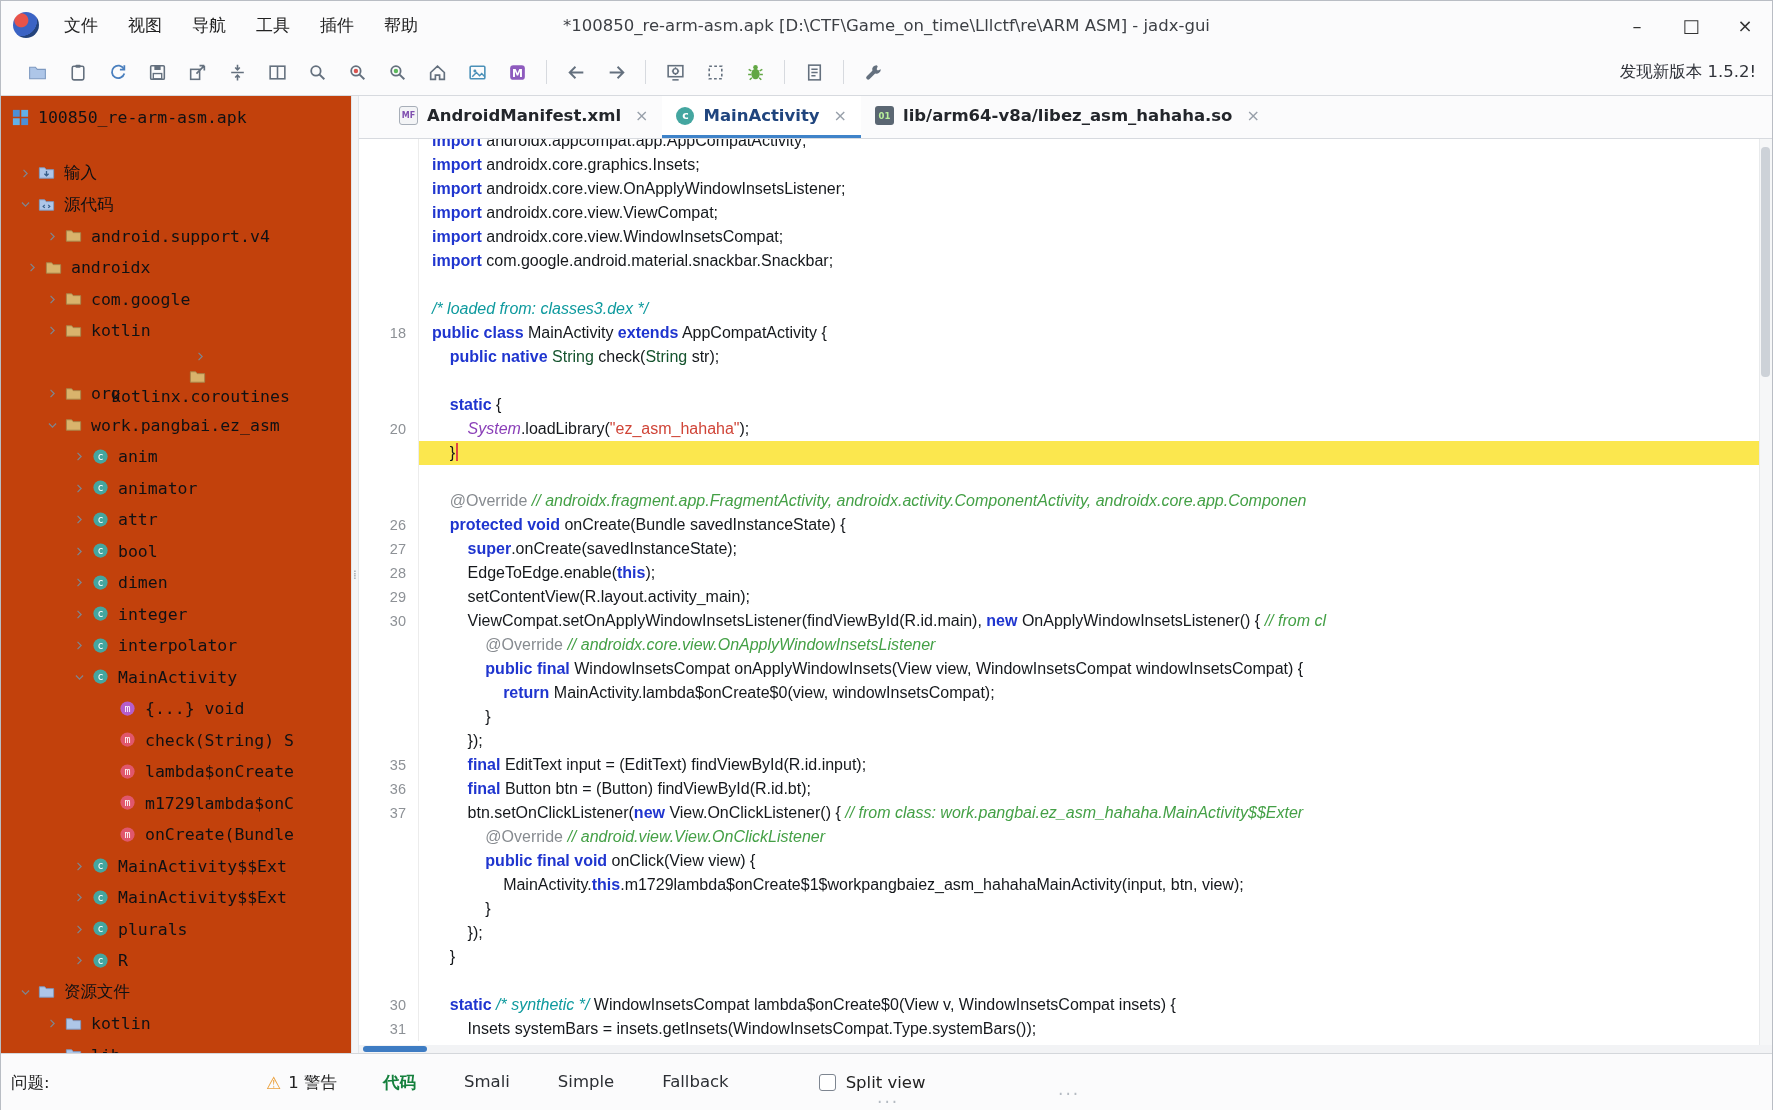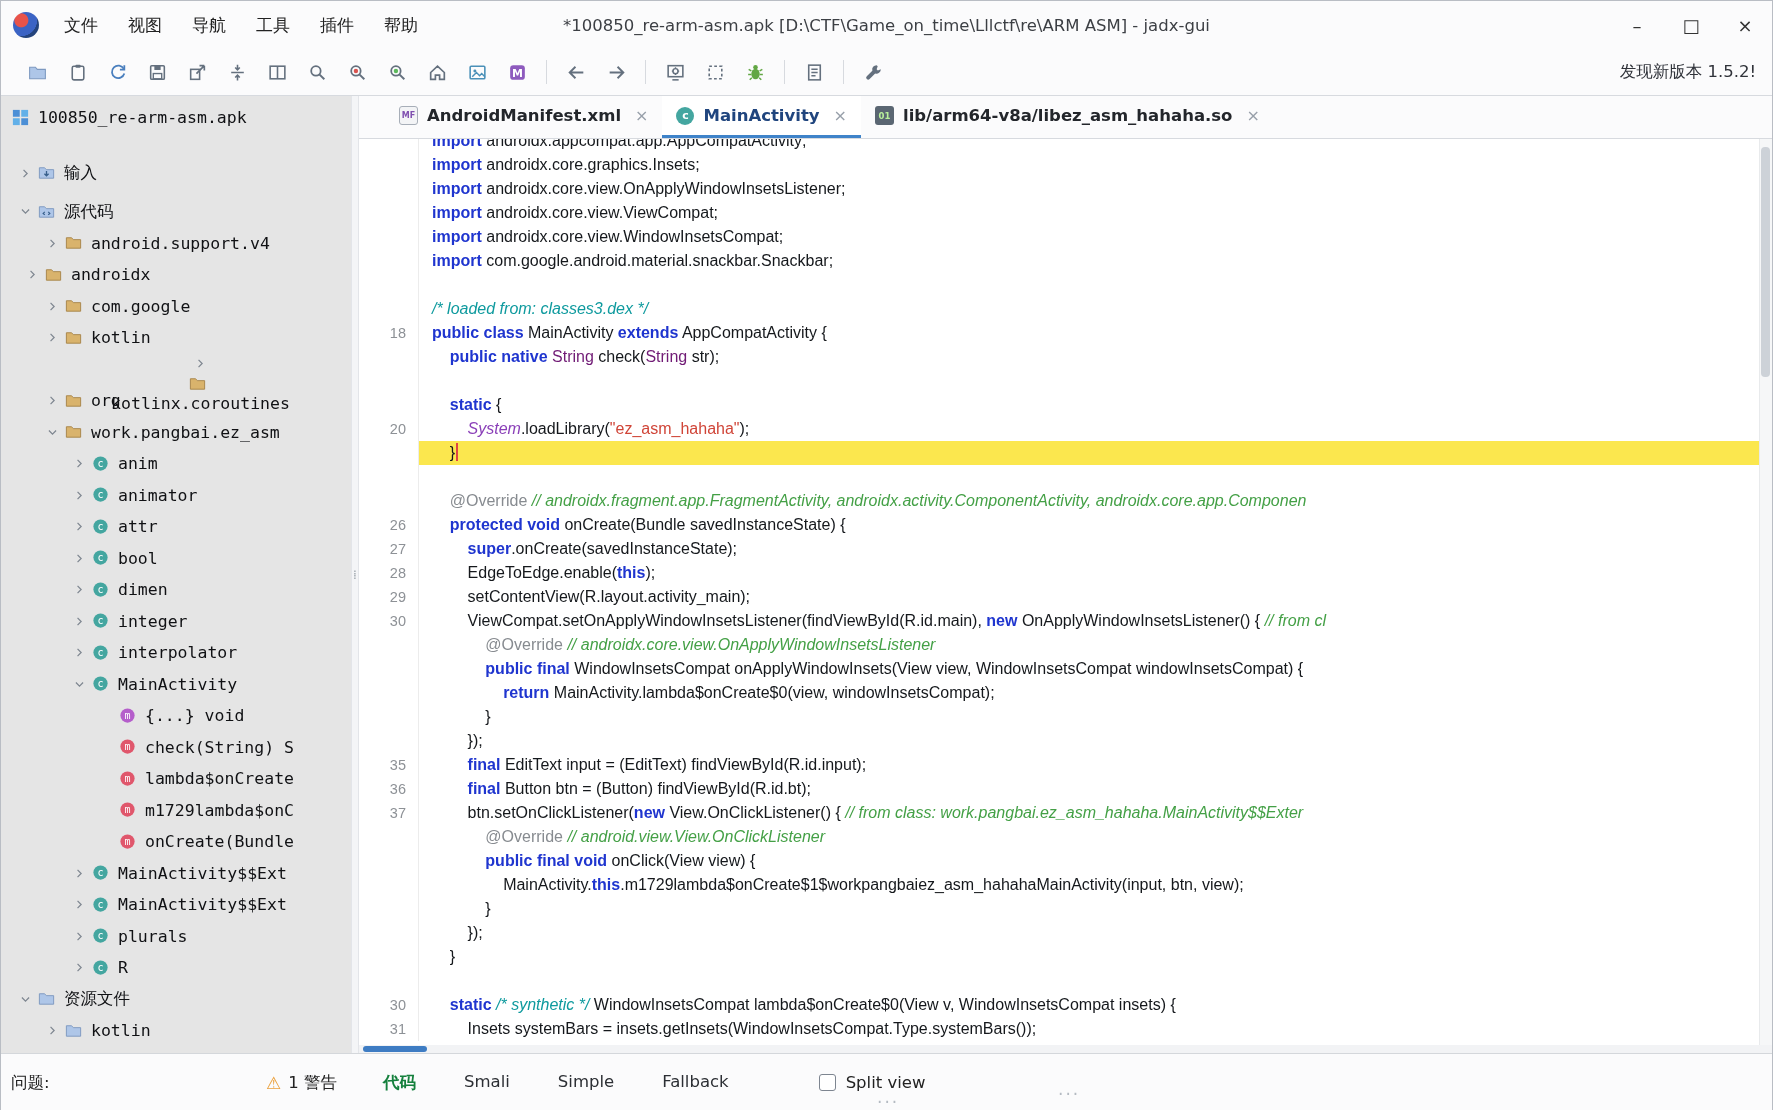--- a/index.html
+++ b/index.html
@@ -20,21 +20,21 @@
 
   
   .toolbar{flex:0 0 47px;display:flex;align-items:center;background:#fbfbfc;border-bottom:1px solid #d7dadf;padding:0 16px}
   .tb-btn{width:38px;height:34px;display:flex;align-items:center;justify-content:center;background:none;border:0;padding:0;margin:0 1px;cursor:pointer}
   .tb-btn svg{width:21px;height:21px}
   .tb-sep{width:1px;height:24px;background:#d7dadf;margin:0 9px;display:inline-block}
   .update-link{margin-left:auto;font-size:16.5px;color:#30333a;white-space:nowrap}
 
   
   .main{flex:0 0 957px;display:flex;min-height:0}
-  .sidebar{flex:0 0 350px;width:350px;background:#e5e5e5;overflow:hidden;padding-top:6px}
+  .sidebar{flex:0 0 350px;width:350px;background:#c2410c;overflow:hidden;padding-top:6px}
   .tree-row{height:31.5px;display:flex;align-items:center;white-space:nowrap;cursor:default}
   .tree-arrow{width:20px;flex:0 0 20px;height:20px;display:flex;align-items:center;justify-content:center}
   .tree-arrow svg{width:13px;height:13px}
   .tree-icon{width:20px;flex:0 0 20px;height:20px;margin:0 7px 0 2px}
   .tree-icon svg{width:19px;height:19px}
   .tree-label{font-family:"DejaVu Sans Mono","Liberation Mono",monospace;font-size:16.5px;color:#101114}
   .splitter{flex:0 0 8px;background:#f4f5f7;border-left:1px solid #e3e5e9;border-right:1px solid #e3e5e9;
             display:flex;align-items:center;justify-content:center;color:#9aa0a8;font-size:12px;letter-spacing:0;cursor:col-resize}
 
   .editor-col{flex:1;display:flex;flex-direction:column;min-width:0;background:#fff}
@@ -53,21 +53,21 @@
 
   
   .code-wrap{flex:1;position:relative;overflow:hidden;min-height:0;background:#fff}
   .code-lines{margin-top:-10px}
   .cl{display:flex;height:24px;line-height:24px;font-family:Liberation Sans, sans-serif;
       font-size:16px;white-space:pre}
   .gut{flex:0 0 60px;width:60px;text-align:right;padding-right:12px;color:#8d9196;font-size:14.5px;border-right:1px solid #ececec}
   .ct{flex:1;padding-left:13px;color:#15181c;overflow:hidden}
   .cl.hl .ct{background:#fbe74e}
   .tk-kw{color:#1f35cf;font-weight:bold}
-  .tk-typ{color:#701a75}
+  .tk-typ{color:#14532d}
   .tk-str{color:#d04437}
   .tk-cb{color:#0e9a9e;font-style:italic}
   .tk-cl{color:#44a046;font-style:italic}
   .tk-ann{color:#878b90}
   .tk-sys{color:#8a3fb8;font-style:italic}
   .caret{display:inline-block;width:2px;height:18px;background:#e04444;vertical-align:-3px;margin-left:1px}
   .vscroll{position:absolute;top:0;right:0;bottom:0;width:13px;background:#f6f7f8;border-left:1px solid #e8eaec}
   .vthumb{position:absolute;top:8px;right:2px;width:9px;height:230px;border-radius:4px;background:#cdd2d8}
   .hscroll{flex:0 0 8px;position:relative;background:#f2f3f5}
   .hthumb{position:absolute;left:4px;top:1px;width:64px;height:6px;border-radius:3px;background:#3e7cc3}
@@ -293,21 +293,21 @@
             <svg viewBox="0 0 20 20">
               <path d="M7 4.5l5.5 5.5L7 15.5" fill="none" stroke="#7e8690" stroke-width="1.9"></path>
             </svg>
           </span>
           <span class="tree-icon"><svg viewBox="0 0 20 20">
               <path d="M2.5 5h5.5l1.8 2h7.7v9H2.5z" fill="#AEC6E8" stroke="#7D99C0" stroke-width="1"></path>
               <path d="M10 8.5v5m-2.2-2.2L10 13.5l2.2-2.2" fill="none" stroke="#39608C" stroke-width="1.4"></path>
             </svg></span>
           <span class="tree-label">输入</span>
         </div>
-        <div class="tree-row" style="padding-left: 14px; margin-top: 7px;">
+        <div class="tree-row" style="padding-left: 14px;">
           <span class="tree-arrow">
             <svg viewBox="0 0 20 20">
               <path d="M4.5 7l5.5 5.5L15.5 7" fill="none" stroke="#7e8690" stroke-width="1.9"></path>
             </svg>
           </span>
           <span class="tree-icon"><svg viewBox="0 0 20 20">
               <path d="M2.5 5h5.5l1.8 2h7.7v9H2.5z" fill="#AEC6E8" stroke="#7D99C0" stroke-width="1"></path>
               <path d="M8.2 10.4 6.5 12l1.7 1.6M11.8 10.4 13.5 12l-1.7 1.6" fill="none" stroke="#39608C" stroke-width="1.3"></path>
             </svg></span>
           <span class="tree-label">源代码</span>

